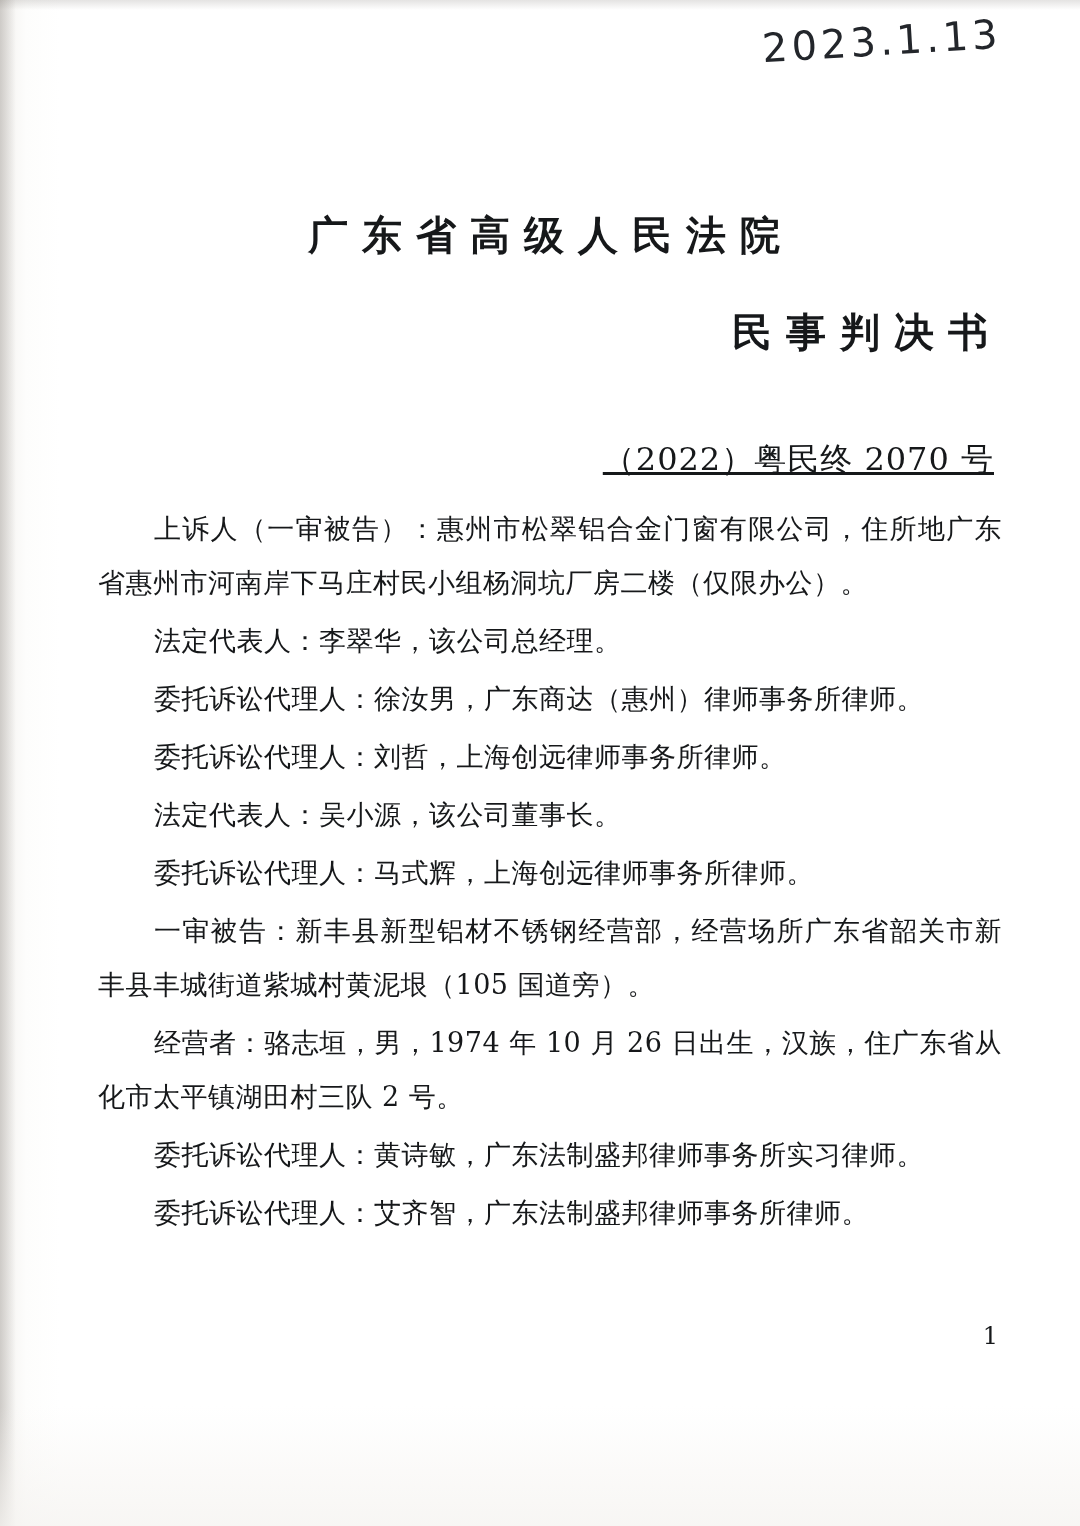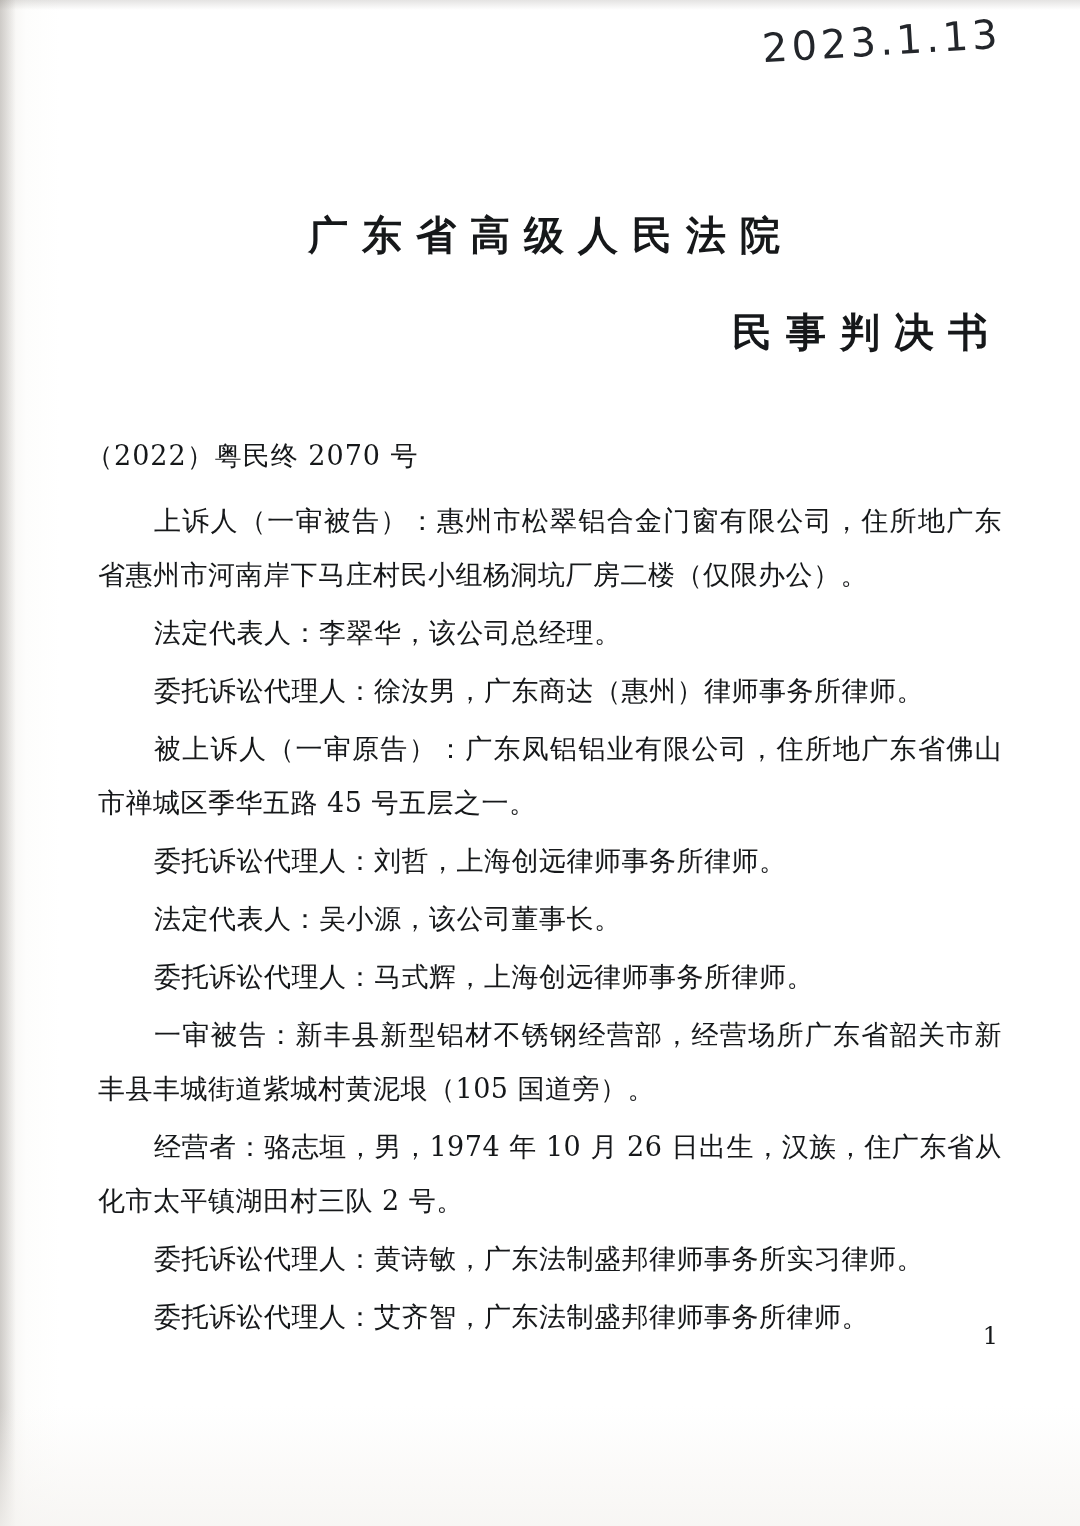--- a/index.html
+++ b/index.html
@@ -70,23 +70,25 @@
   .doc-subtitle {
     text-align: right;
     font-size: 40px;
     font-weight: 700;
     letter-spacing: 14px;
     margin: 0 0 78px 0;
     padding-left: 14px;
   }
 
   .case-no {
-    font-size: 27px;
+    text-align: right;
+    font-size: 32px;
     margin: 0 8px 20px 0;
     letter-spacing: 1px;
+    text-decoration: underline;
   }
 
   .para {
     font-size: 27px;
     line-height: 54px;
     text-indent: 56px;
     margin: 0 0 4px 12px;
     text-align: justify;
     letter-spacing: 0.5px;
   }
@@ -118,21 +120,20 @@
 
   <div class="content">
     <h1 class="doc-title">广东省高级人民法院</h1>
     <h2 class="doc-subtitle">民事判决书</h2>
 
     <div class="case-no">（2022）粤民终 2070 号</div>
 
     <p class="para">上诉人（一审被告）：惠州市松翠铝合金门窗有限公司，住所地广东省惠州市河南岸下马庄村民小组杨洞坑厂房二楼（仅限办公）。</p>
     <p class="para">法定代表人：李翠华，该公司总经理。</p>
     <p class="para">委托诉讼代理人：徐汝男，广东商达（惠州）律师事务所律师。</p>
-    <p class="para">被上诉人（一审原告）：广东凤铝铝业有限公司，住所地广东省佛山市禅城区季华五路 45 号五层之一。</p>
     <p class="para">委托诉讼代理人：刘哲，上海创远律师事务所律师。</p>
     <p class="para">法定代表人：吴小源，该公司董事长。</p>
     <p class="para">委托诉讼代理人：马式辉，上海创远律师事务所律师。</p>
     <p class="para">一审被告：新丰县新型铝材不锈钢经营部，经营场所广东省韶关市新丰县丰城街道紫城村黄泥垠（105 国道旁）。</p>
     <p class="para">经营者：骆志垣，男，1974 年 10 月 26 日出生，汉族，住广东省从化市太平镇湖田村三队 2 号。</p>
     <p class="para">委托诉讼代理人：黄诗敏，广东法制盛邦律师事务所实习律师。</p>
     <p class="para">委托诉讼代理人：艾齐智，广东法制盛邦律师事务所律师。</p>
   </div>
 
   <div class="page-number">1</div>

